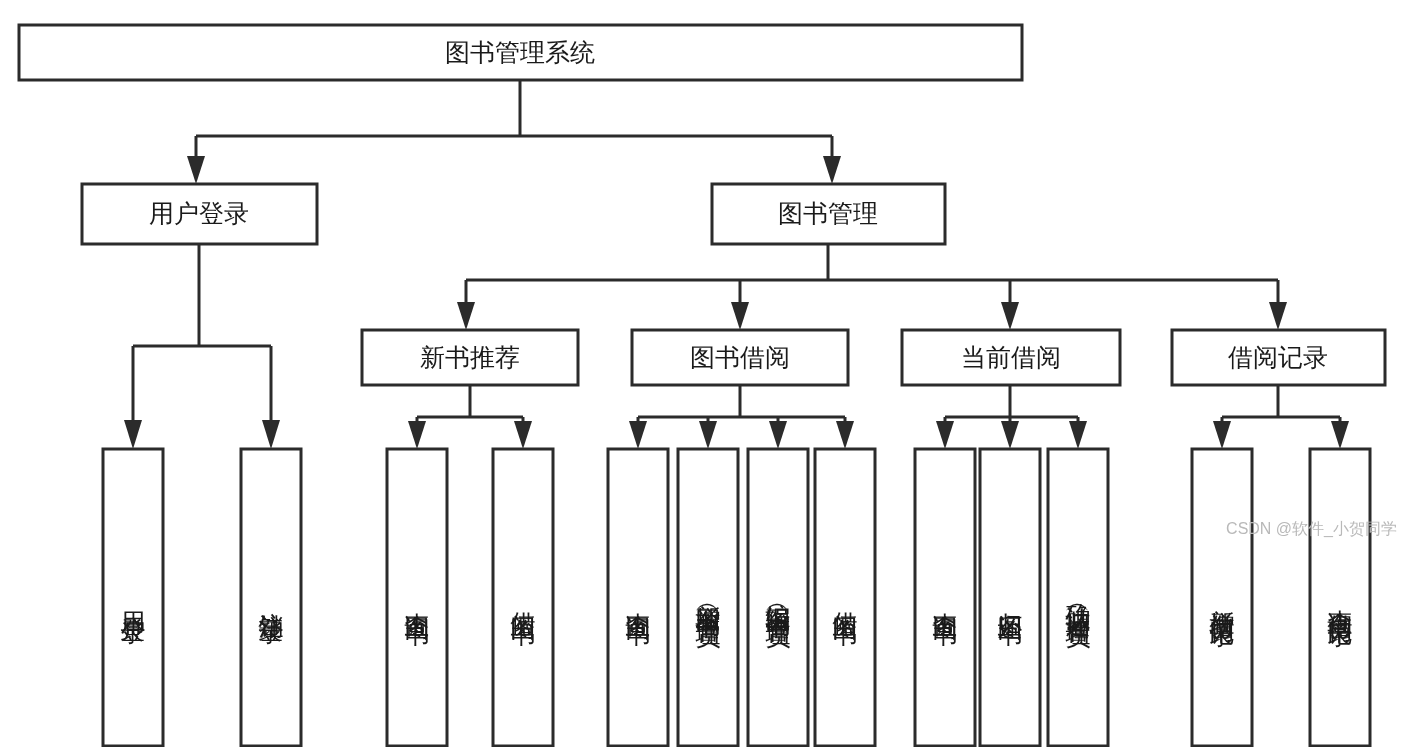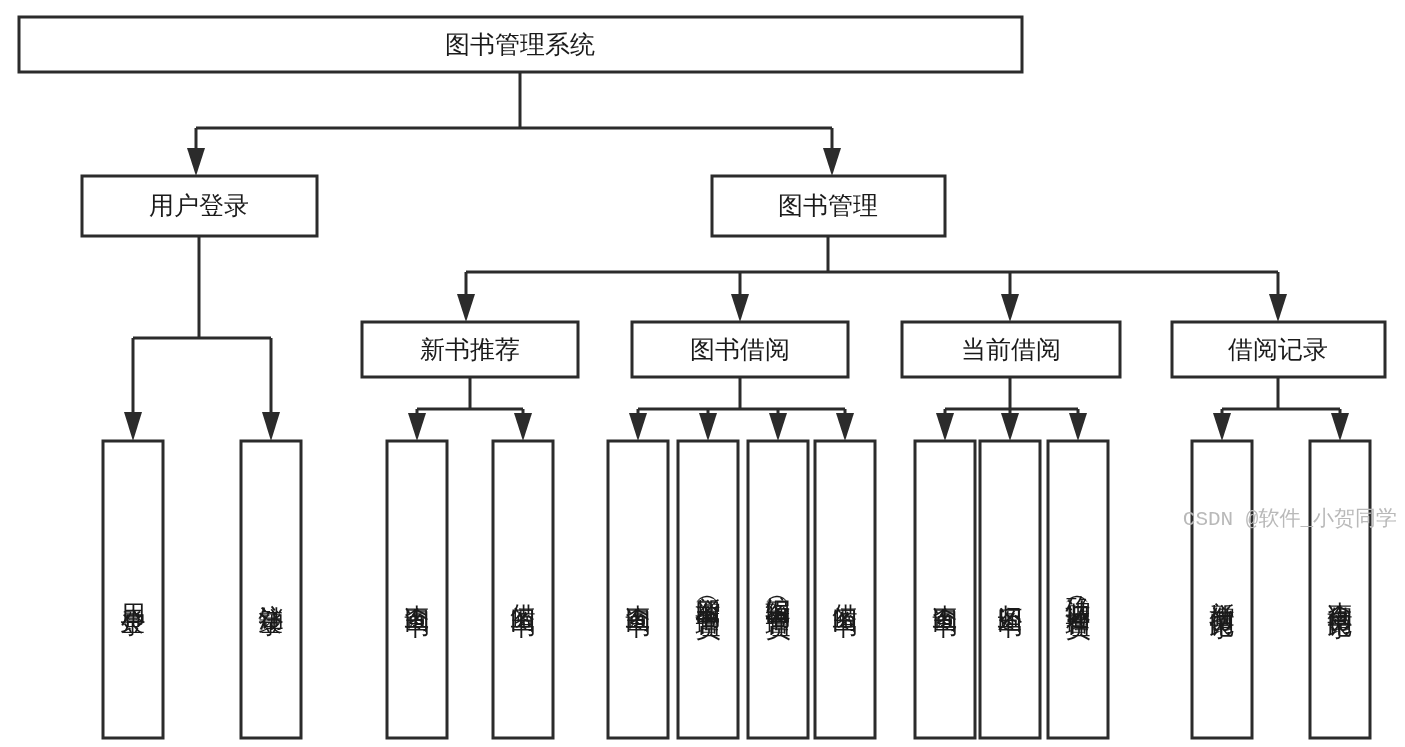--- a/index.html
+++ b/index.html
@@ -10,21 +10,21 @@
   body {
     width: 1405px;
     height: 747px;
     font-family: "Liberation Sans", "DejaVu Sans", sans-serif;
     overflow: hidden;
     position: relative;
   }
   #diagram-root {
     position: absolute;
     left: 0;
-    top: 4px;
+    top: 12px;
     width: 1405px;
     height: 534px;
   }
   svg.flowchart {
     display: block;
     width: 1405px;
     height: 747px;
   }
   .node-box {
     fill: #ffffff;
@@ -69,22 +69,22 @@
     font-size: 25px;
     line-height: 1.0;
     letter-spacing: 3px;
     color: #1a1a1a;
     white-space: nowrap;
   }
   .watermark {
     position: absolute;
     right: 8px;
     bottom: 6px;
-    font-family: Liberation Mono, monospace;
-    font-size: 21px;
+    font-family: Liberation Sans, sans-serif;
+    font-size: 16px;
     color: #b9b9b9;
     white-space: nowrap;
     user-select: none;
   }
 </style>
 </head>
 <body>
 
 <div id="diagram-root">
 

